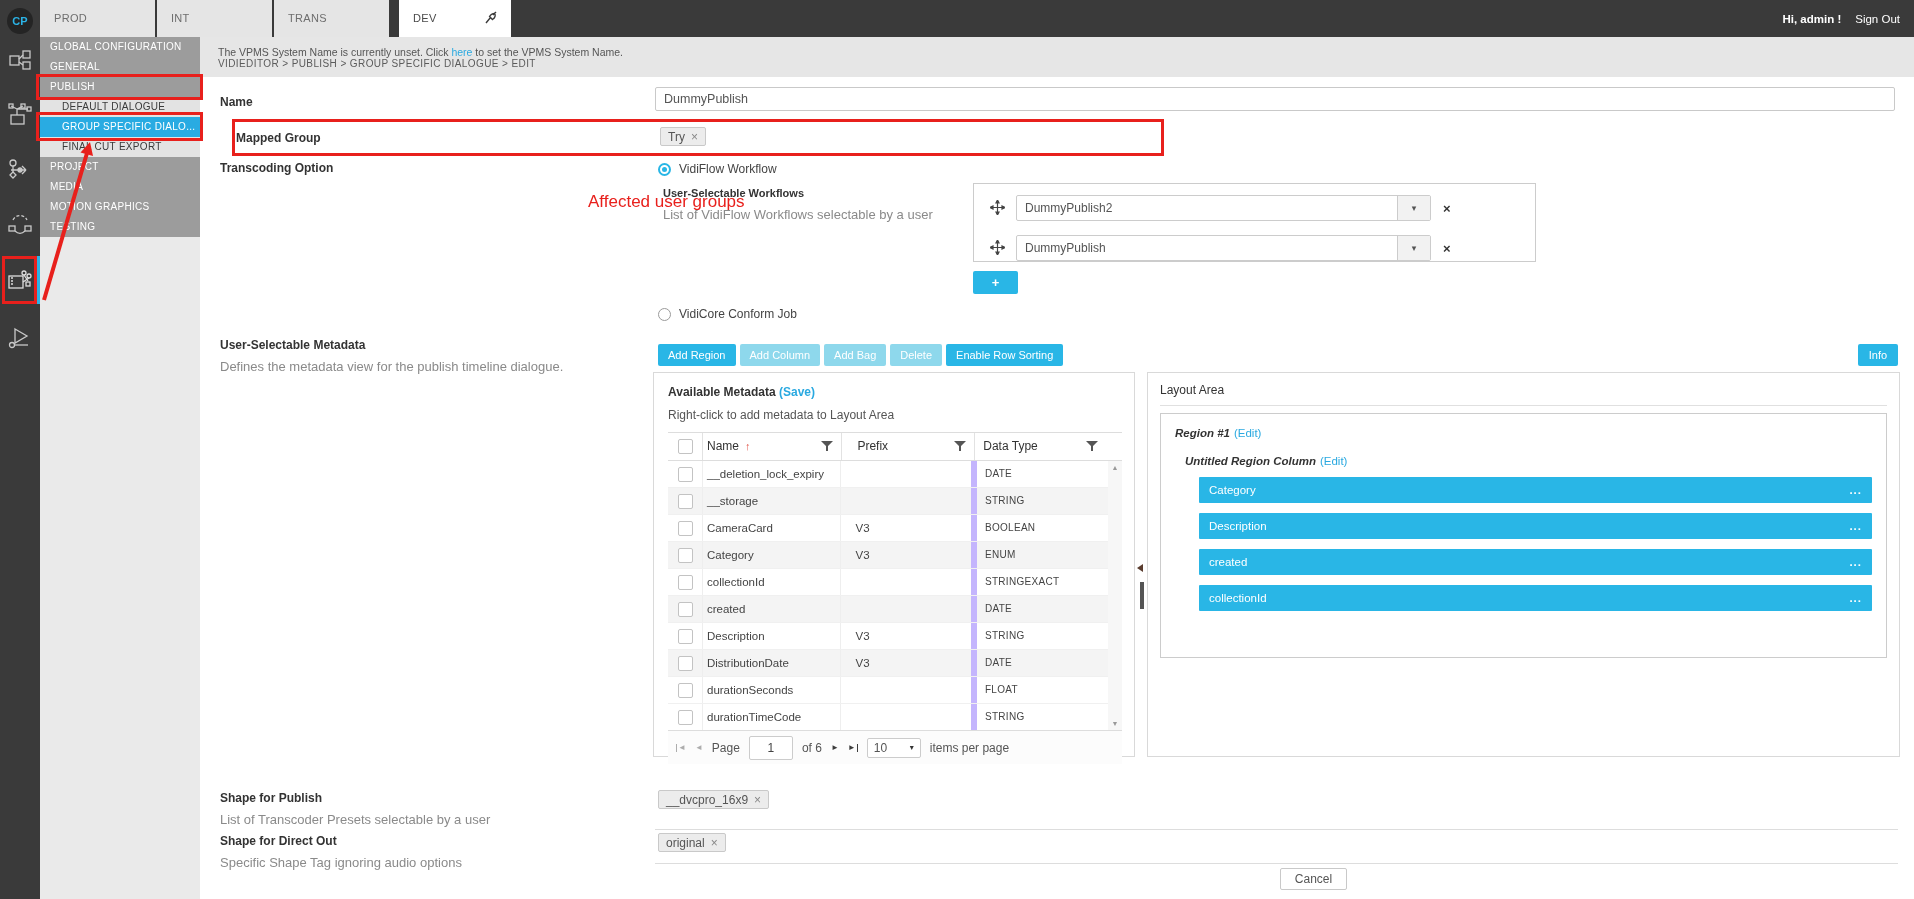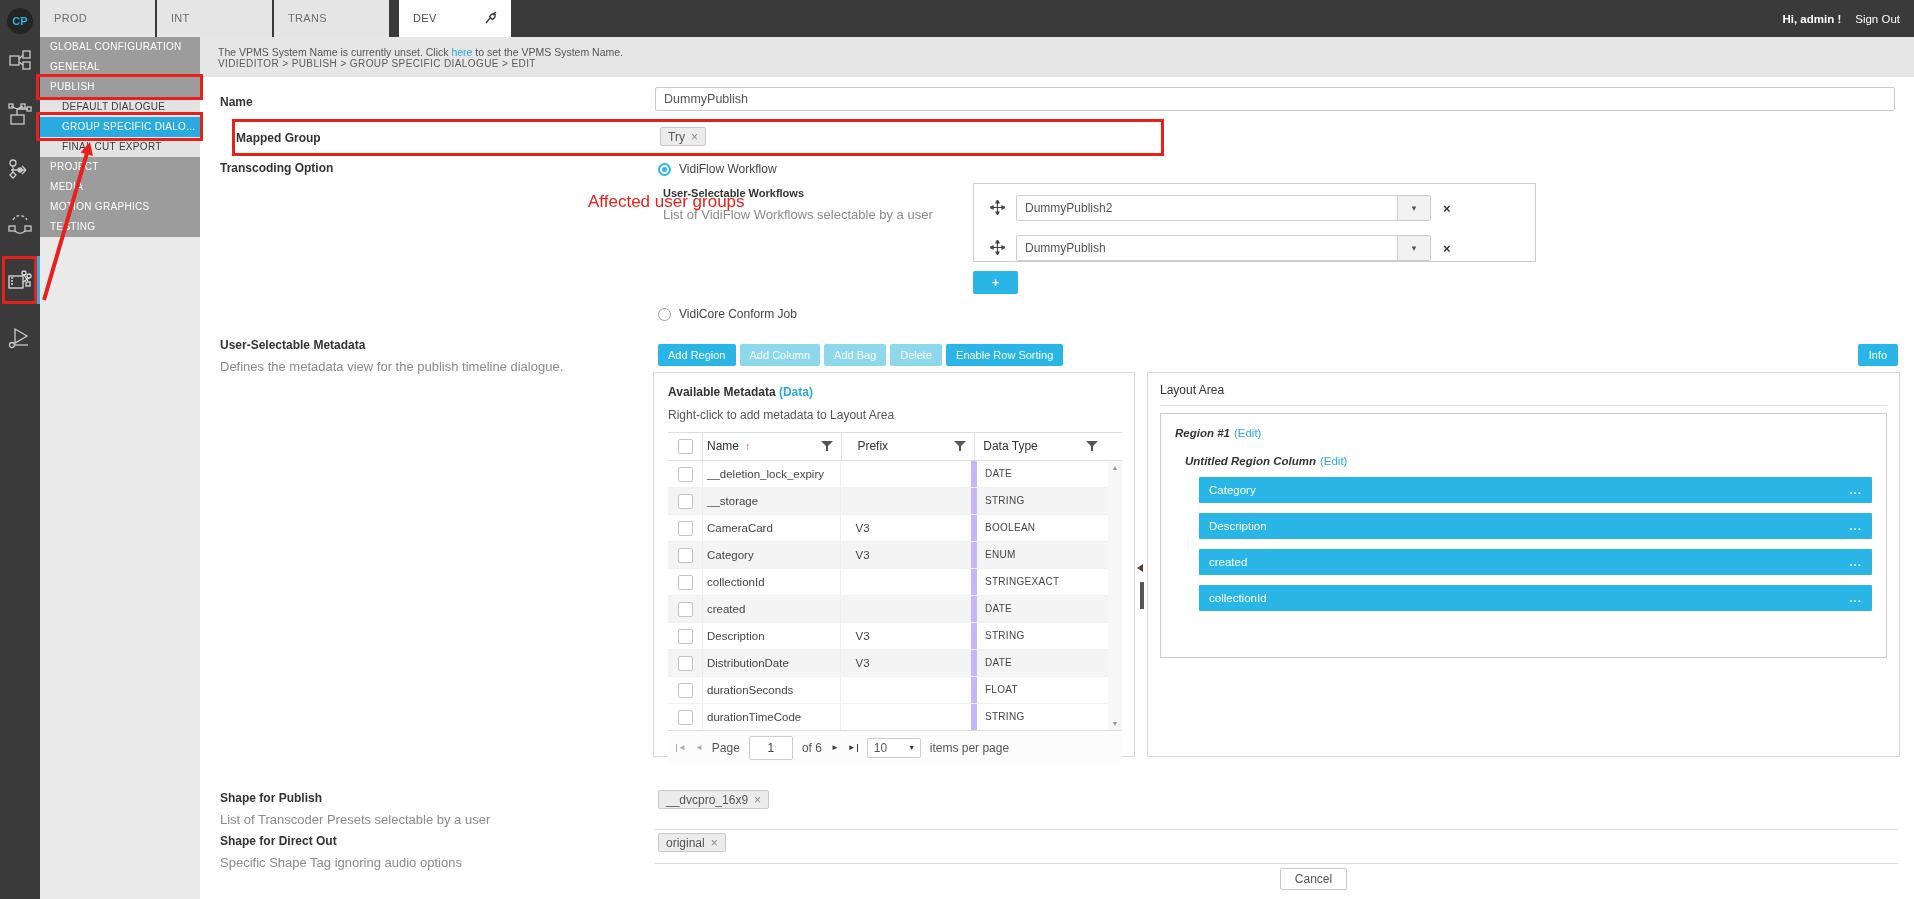--- a/index.html
+++ b/index.html
@@ -288,21 +288,21 @@
   <div id="md-toolbar">
     <div class="tbtn solid">Add Region</div>
     <div class="tbtn lite">Add Column</div>
     <div class="tbtn lite">Add Bag</div>
     <div class="tbtn lite">Delete</div>
     <div class="tbtn solid">Enable Row Sorting</div>
   </div>
   <div id="info-btn">Info</div>
 
   <div id="panel-left" class="panel">
-    <div id="am-title"><span>Available Metadata</span> <a class="link">(Data)</a></div>
+    <div id="am-title"><span>Available Metadata</span> <a class="link">(Save)</a></div>
     <div id="am-hint">Right-click to add metadata to Layout Area</div>
     <div id="mtable">
       <div class="mrow head">
         <span class="c-cb">
             <span class="cb"></span>
           </span>
         <span class="c-name">
             <span>Name</span>
             <span class="sortup">↑</span>
           <span class="funnel">

